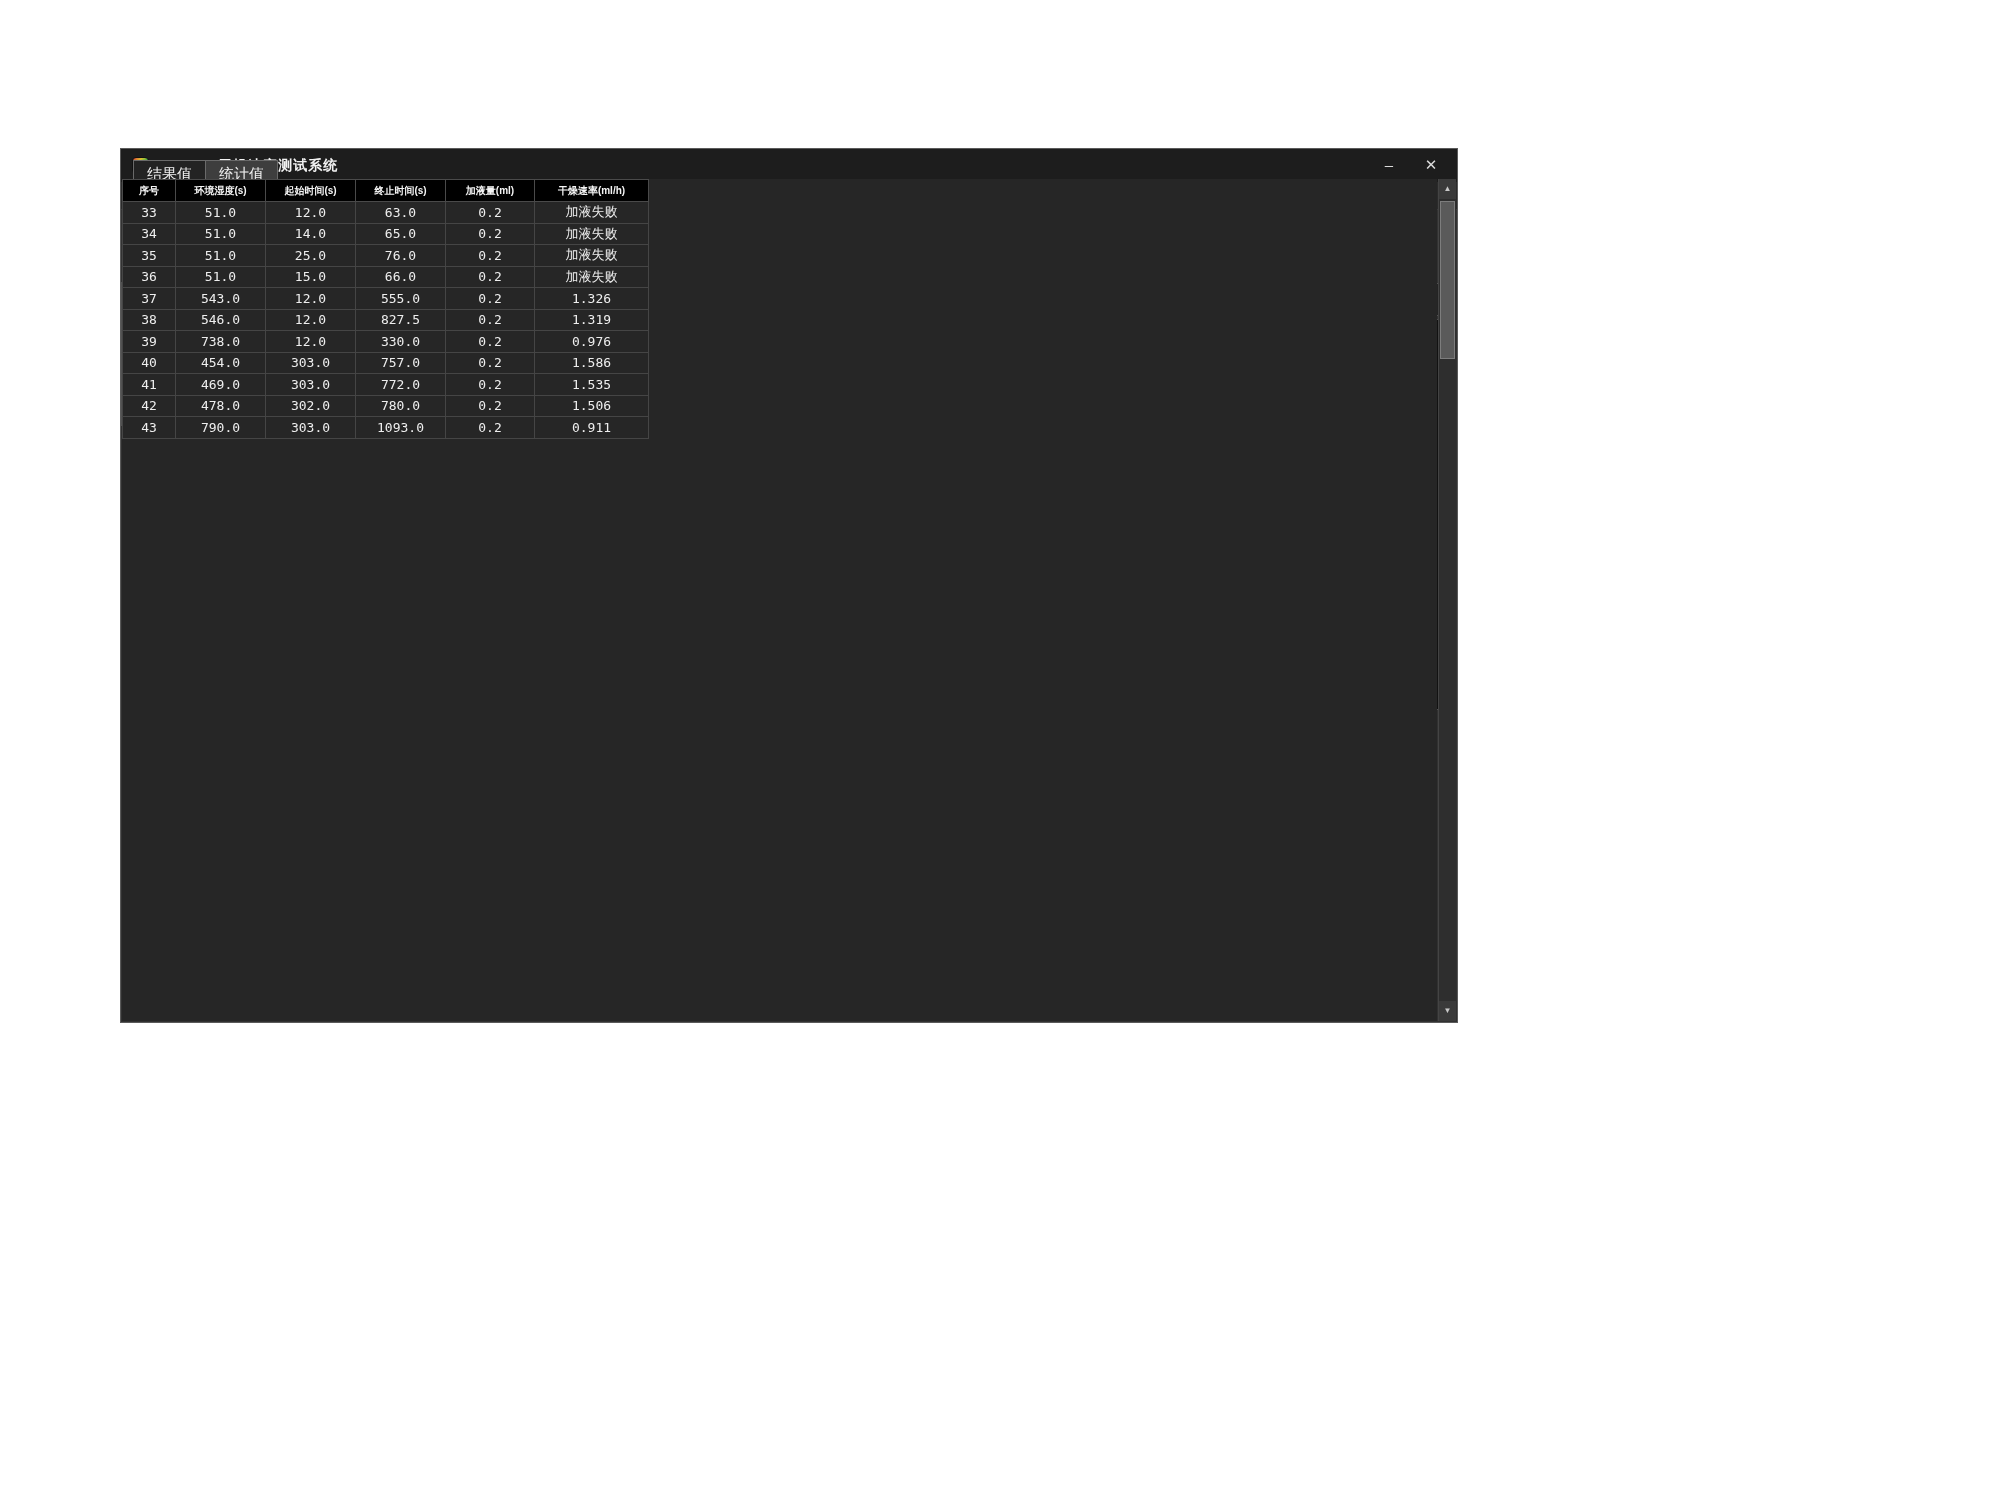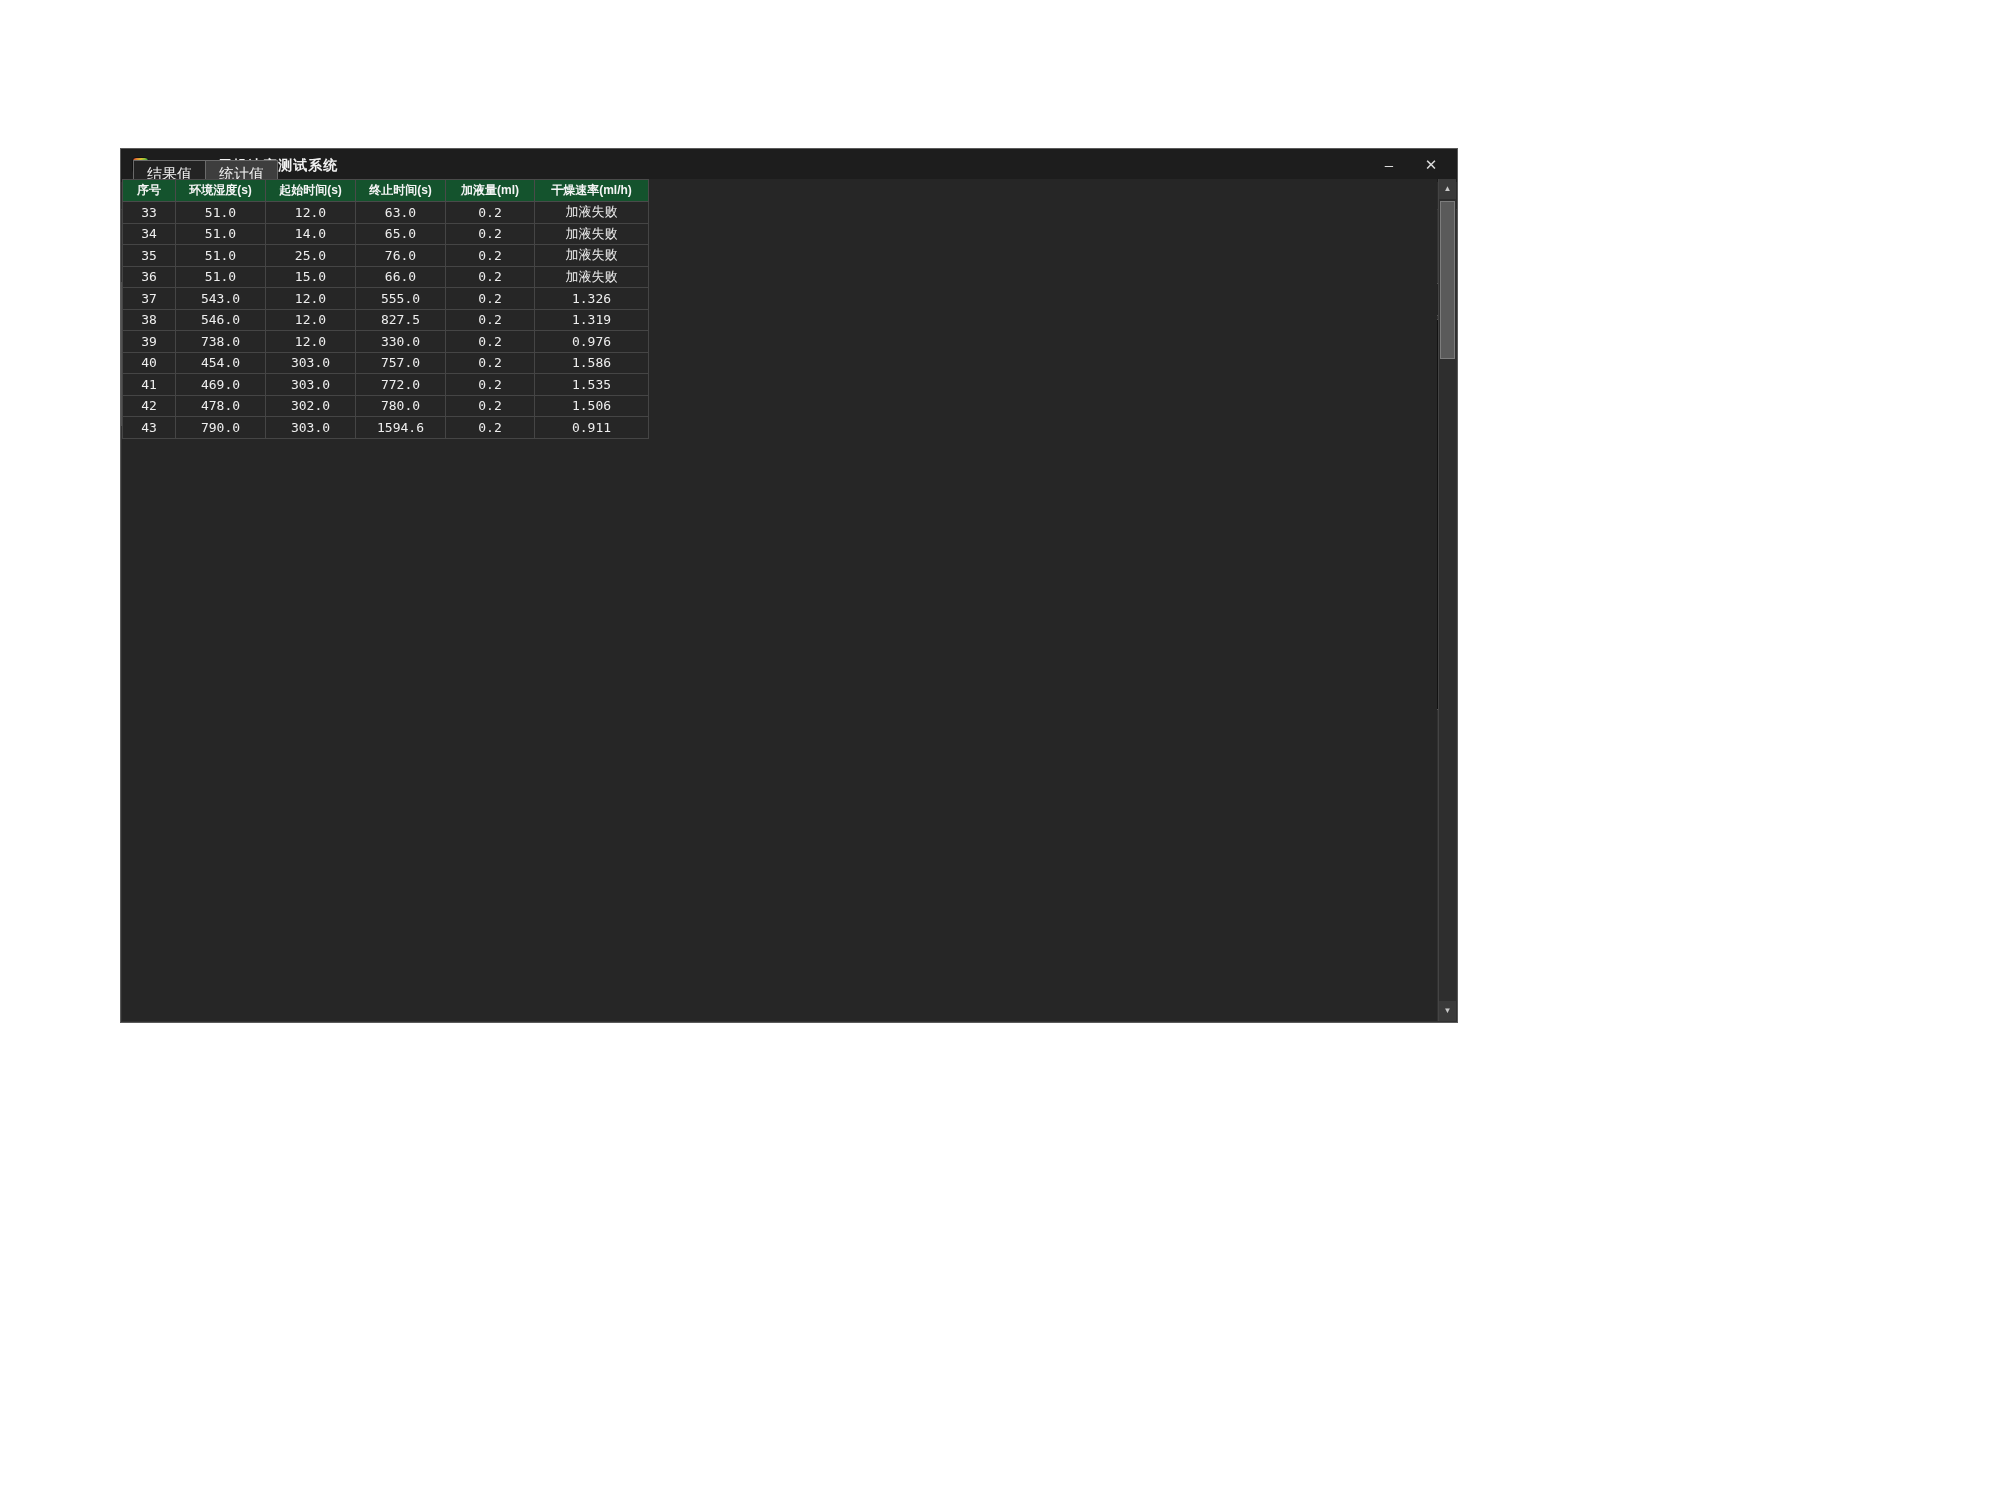--- a/index.html
+++ b/index.html
@@ -91,22 +91,22 @@
   
   #results-area { left:313px; top:565px; width:1022px; height:277px; background:#2a2a2a;
     border:1px solid #515151; }
   .tabs { position:absolute; left:12px; top:11px; height:28px; display:flex; }
   .tab { padding:0 13px; line-height:26px; font-size:15px; border:1px solid #6a6a6a; color:#f0f0f0; }
   .tab.active { background:#232323; border-bottom:1px solid #232323; }
   .tab.inactive { background:#3e3e3e; border-left:none; }
   .table-clip { position:absolute; left:1px; top:30px; right:20px; bottom:1px; background:#262626;
     overflow:hidden; }
   table.results { border-collapse:collapse; table-layout:fixed; }
-  table.results th { height:22px; color:#f5f5f5; font-size:12px; font-weight:bold;
-    border:1px solid #4a4a4a; background:#14532d; }
+  table.results th { height:22px; color:#f5f5f5; font-size:10px; font-weight:bold;
+    border:1px solid #4a4a4a; background:#000000; }
   table.results td { height:21.5px; color:#eeeeee; font-size:13px; text-align:center;
     font-family:"DejaVu Sans Mono",monospace; border:1px solid #454545; }
   .vscroll { position:absolute; right:1px; top:30px; width:18px; bottom:1px; background:#2e2e2e;
     border-left:1px solid #444; }
   .varrow { position:absolute; left:0; width:17px; height:20px; background:#3a3a3a;
     color:#c9c9c9; font-size:8px; text-align:center; line-height:20px; }
   .varrow.up { top:0; }
   .varrow.down { bottom:0; }
   .vthumb { position:absolute; left:1px; top:22px; width:15px; height:158px; background:#5a5a5a;
     border:1px solid #7d7d7d; }
@@ -598,21 +598,21 @@
               <td>478.0</td>
               <td>302.0</td>
               <td>780.0</td>
               <td>0.2</td>
               <td>1.506</td>
             </tr>
             <tr>
               <td>43</td>
               <td>790.0</td>
               <td>303.0</td>
-              <td>1594.6</td>
+              <td>1093.0</td>
               <td>0.2</td>
               <td>0.911</td>
             </tr>
           </tbody>
         </table>
     </div>
     <div class="vscroll">
       <div class="varrow up">▲</div>
       <div class="vthumb"></div>
       <div class="varrow down">▼</div>

